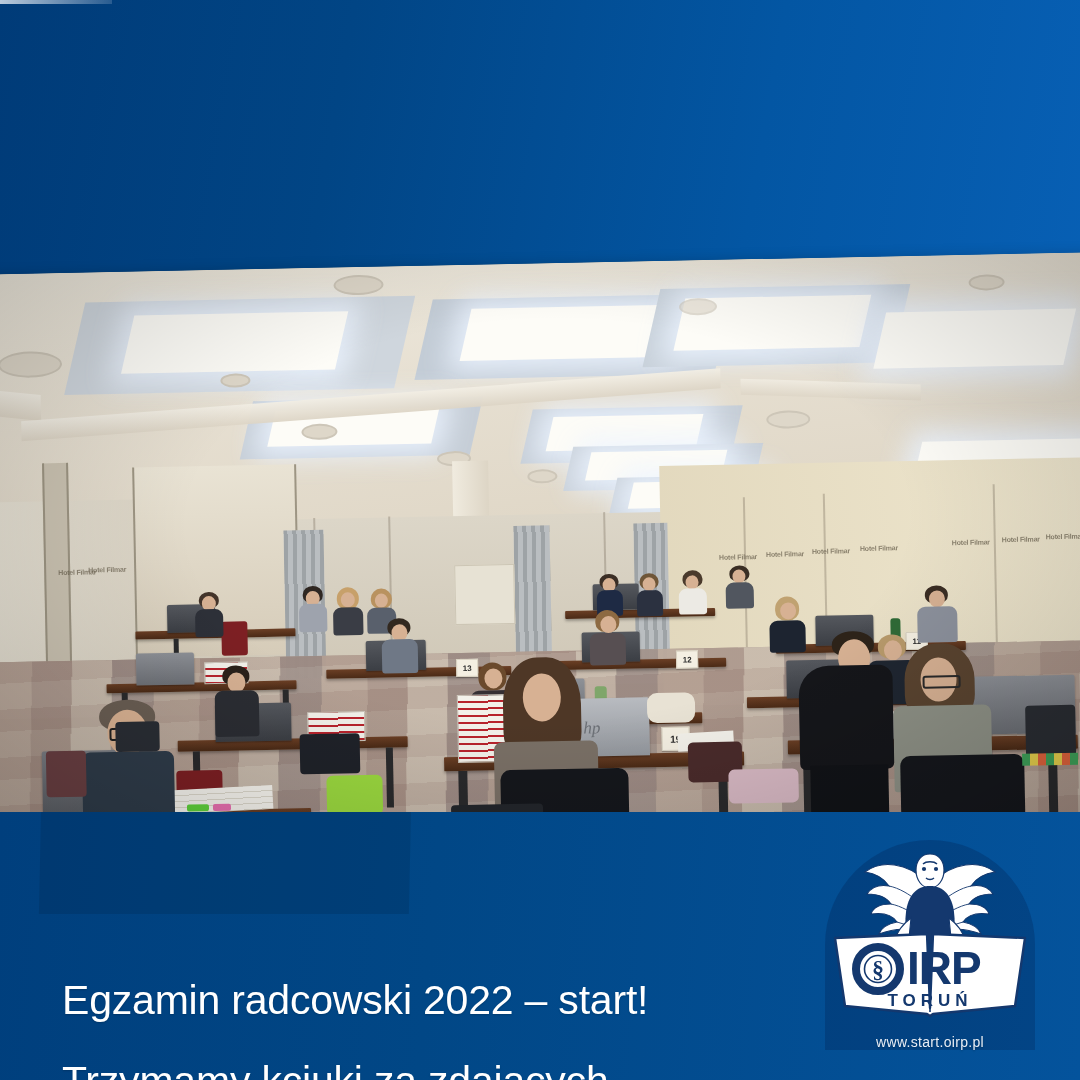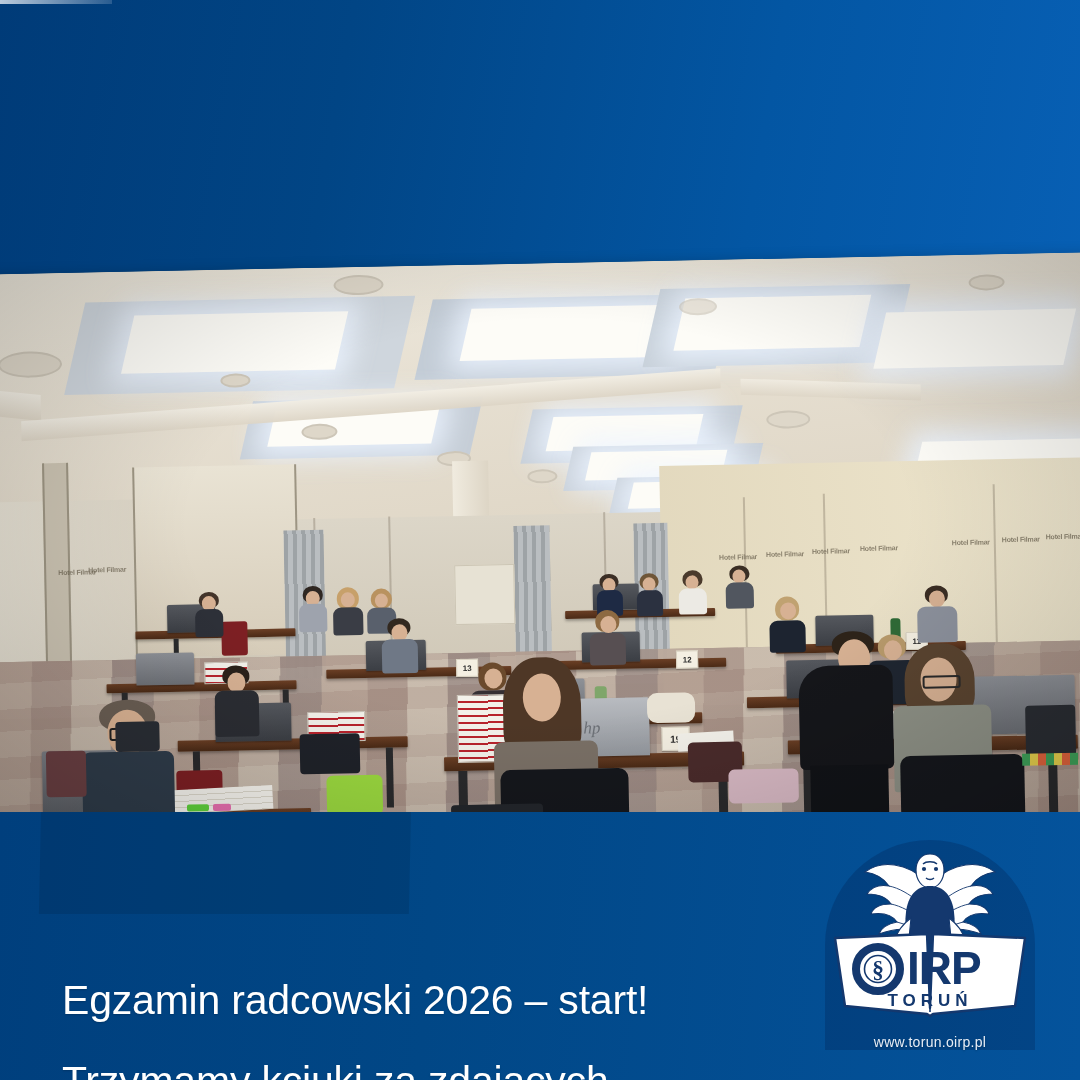--- a/index.html
+++ b/index.html
@@ -424,21 +424,21 @@
     </div>
   </div>
 
   <div id="banner">
     <div id="banner-shape">
       <div id="left-band"></div>
     </div>
   </div>
 
   <div id="headline">
-    <span class="l1">Egzamin radcowski 2026 – start!</span>
+    <span class="l1">Egzamin radcowski 2022 – start!</span>
     <span class="l2">Trzymamy kciuki za zdających</span>
   </div>
 
   <div id="logo-zone">
     <div id="logo-arch"></div>
 
     <svg id="logo-svg" width="230" height="190" viewBox="0 0 230 190">
 
       <g fill="#ffffff" stroke="#14386e" stroke-width="1.1">
         <path d="M112 44 C92 24 66 22 50 34 C64 36 70 42 74 48 C62 46 56 50 52 56
@@ -477,16 +477,16 @@
 
       <g>
         <circle cx="63" cy="131" r="22" fill="none" stroke="#14386e" stroke-width="8"></circle>
         <circle cx="63" cy="131" r="13.5" fill="none" stroke="#14386e" stroke-width="1.6"></circle>
         <text x="63" y="139" text-anchor="middle" font-family="'Liberation Serif', serif" font-size="24" font-weight="bold" fill="#14386e">§</text>
         <text x="92" y="146" font-family="'Liberation Sans', sans-serif" font-size="46" font-weight="bold" letter-spacing="-1" fill="#14386e">IRP</text>
         <text x="115" y="168" text-anchor="middle" font-family="'Liberation Sans', sans-serif" font-size="17" font-weight="bold" letter-spacing="5" fill="#14386e">TORUŃ</text>
       </g>
     </svg>
 
-    <div id="logo-url">www.torun.oirp.pl</div>
+    <div id="logo-url">www.start.oirp.pl</div>
   </div>
 
 </div>
 
 </body></html>

